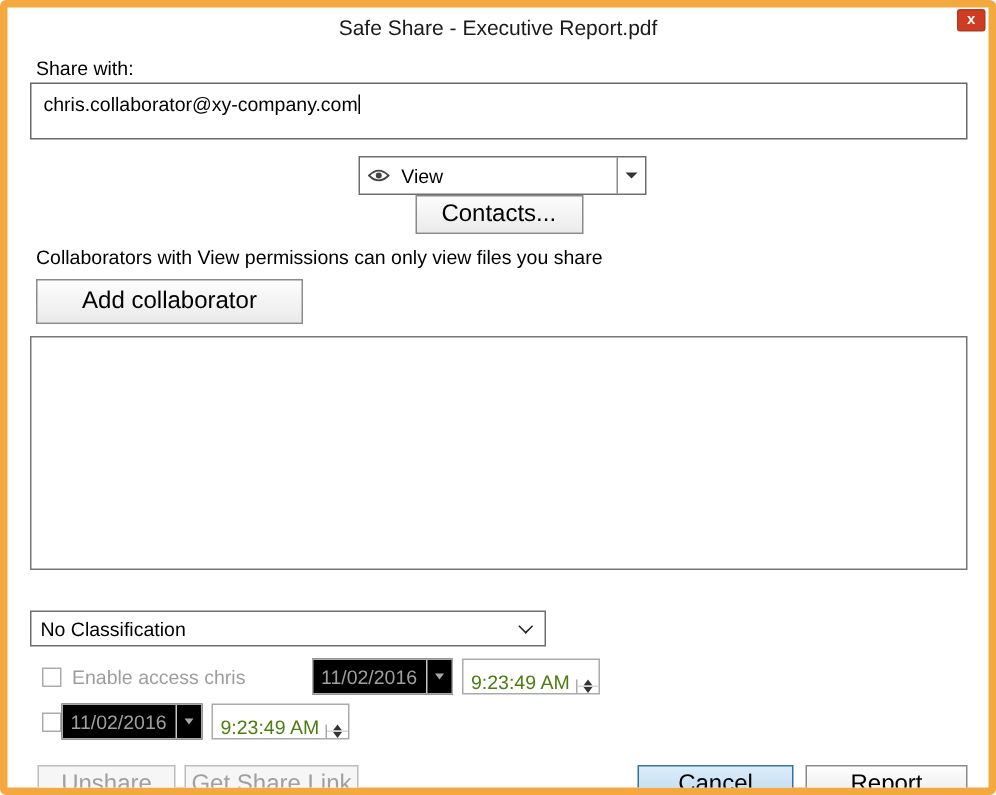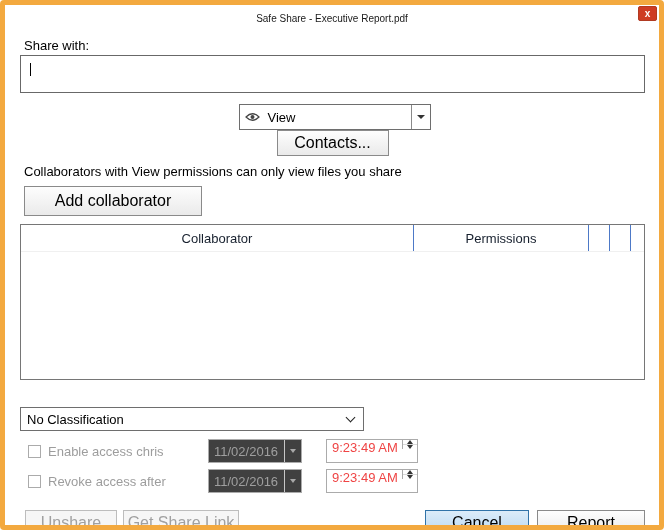--- a/index.html
+++ b/index.html
@@ -10,21 +10,21 @@
     width:664px; height:530px;
     border:5px solid #f3a93f;
     border-radius:4px;
     background:#fff;
     position:relative;
     overflow:hidden;
   }
 
   
   .titlebar { height:26px; position:relative; display:flex; align-items:center; justify-content:center; }
-  .title { font-size:10px; color:#1a1a1a; }
+  .title { font-size:14px; color:#1a1a1a; }
   .close-btn {
     position:absolute; top:1px; right:2px;
     width:19px; height:15px;
     background:#ce3c23;
     border:1px solid #b03a22;
     border-radius:2px;
     color:#fff; font-size:10px; line-height:12px; font-weight:bold;
     display:flex; align-items:center; justify-content:center;
     cursor:pointer;
   }
@@ -90,29 +90,29 @@
     transform:rotate(-45deg); margin:-4px 9px 0 0;
   }
 
   
   .access-row { display:flex; align-items:center; height:26px; }
   .access-row.first { margin-top:7px; }
   .access-row.second { margin-top:4px; }
   .checkbox { width:13px; height:13px; border:1px solid #ababab; background:#fff; margin-left:8px; flex:0 0 auto; }
   .access-label { margin-left:7px; width:160px; color:#9d9d9d; }
   .date-combo {
-    width:94px; height:24px; border:1px solid #ababab; background:#404040;
+    width:94px; height:24px; border:1px solid #ababab; background:#000000;
     display:flex; align-items:center; color:#9f9f9f;
   }
   .date-text { flex:1; padding-left:5px; }
   .date-arrow { width:17px; height:100%; border-left:1px solid #c6c6c6; display:flex; align-items:center; justify-content:center; }
   .tri-down-gray { width:0; height:0; border-left:3.5px solid transparent; border-right:3.5px solid transparent; border-top:4px solid #a8a8a8; }
   .time-spin {
-    margin-left:24px; width:92px; height:24px; border:1px solid #ababab; background:#fff;
-    display:flex; align-items:flex-start; color:#ef4444;
+    margin-left:6px; width:92px; height:24px; border:1px solid #ababab; background:#fff;
+    display:flex; align-items:flex-end; color:#4d7c0f;
   }
   .time-text { flex:1; padding-left:5px; display:flex; align-items:center; }
   .spinner { width:15px; border-left:1px solid #ababab; display:flex; flex-direction:column; }
   .spin-cell { flex:1; display:flex; align-items:center; justify-content:center; cursor:pointer; }
   .spin-cell + .spin-cell { border-top:1px solid #d8d8d8; }
   .tri-up-s { width:0; height:0; border-left:3px solid transparent; border-right:3px solid transparent; border-bottom:4px solid #333; }
   .tri-down-s { width:0; height:0; border-left:3px solid transparent; border-right:3px solid transparent; border-top:4px solid #333; }
 
   
   .footer { margin-top:16px; display:flex; align-items:center; }
@@ -132,21 +132,21 @@
     <div class="close-btn">
       <span>x</span>
     </div>
   </div>
 
   <div class="content">
 
     <div class="field-label">Share with:</div>
 
     <div class="textbox">
-      <span class="caret"></span>
+      <span>chris.collaborator@xy-company.com</span><span class="caret"></span>
     </div>
 
     <div class="row perm-row">
       <div class="combo view-combo">
         <span class="eye-wrap">
           <svg width="15" height="10" viewBox="0 0 15 10">
               <path d="M1 5 Q7.5 -1.5 14 5 Q7.5 11.5 1 5 Z" fill="none" stroke="#444" stroke-width="1.2"></path>
               <circle cx="7.5" cy="5" r="2" fill="#444"></circle>
             </svg>
         </span>
@@ -156,26 +156,20 @@
           </span>
       </div>
       <button class="btn contacts-btn">Contacts...</button>
     </div>
 
     <div class="hint">Collaborators with View permissions can only view files you share</div>
 
     <button class="btn add-btn">Add collaborator</button>
 
     <div class="table">
-      <div class="thead">
-        <div class="th col1">Collaborator</div>
-        <div class="th col2">Permissions</div>
-        <div class="th col3"></div>
-        <div class="th col4"></div>
-      </div>
       <div class="tbody"></div>
     </div>
 
     <div class="combo classification-combo">
       <span>No Classification</span>
       <span class="chevron"></span>
     </div>
 
     <div class="access-row first">
       <span class="checkbox"></span>
@@ -194,21 +188,20 @@
             </span>
           <span class="spin-cell">
               <span class="tri-down-s"></span>
             </span>
         </span>
       </div>
     </div>
 
     <div class="access-row second">
       <span class="checkbox"></span>
-      <span class="access-label">Revoke access after</span>
       <div class="date-combo">
         <span class="date-text">11/02/2016</span>
         <span class="date-arrow">
             <span class="tri-down-gray"></span>
           </span>
       </div>
       <div class="time-spin">
         <span class="time-text">9:23:49 AM</span>
         <span class="spinner">
           <span class="spin-cell">

